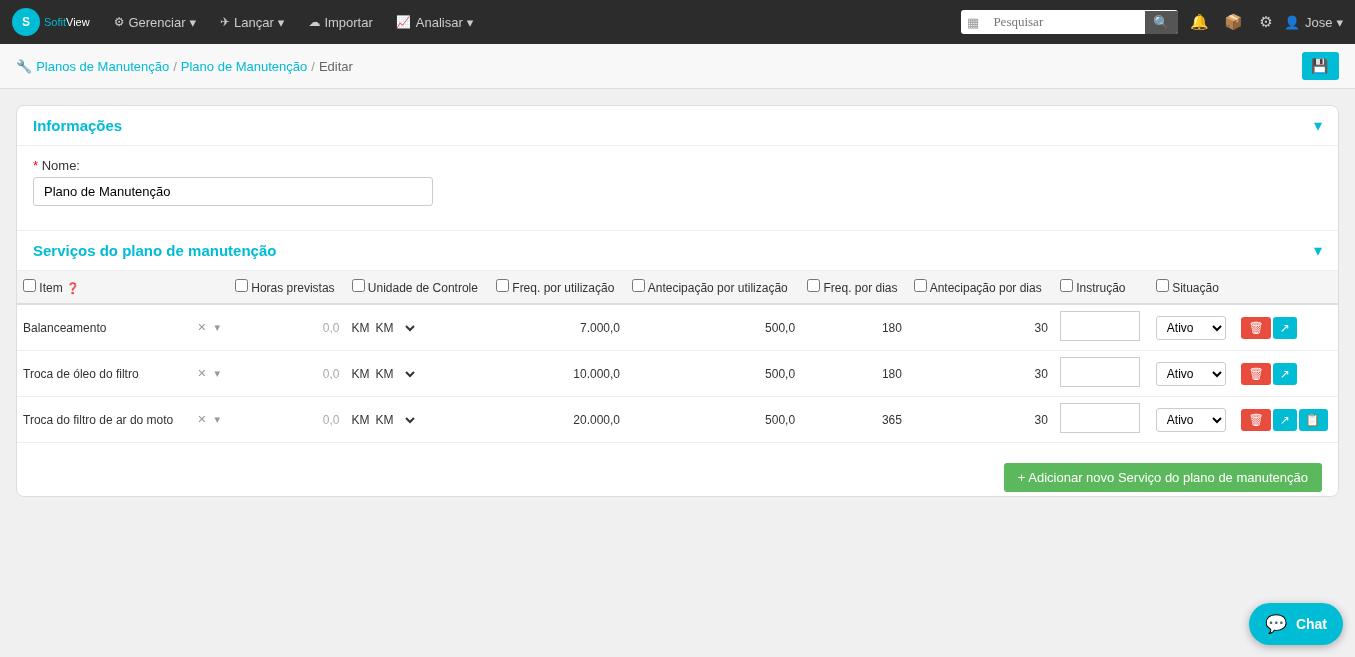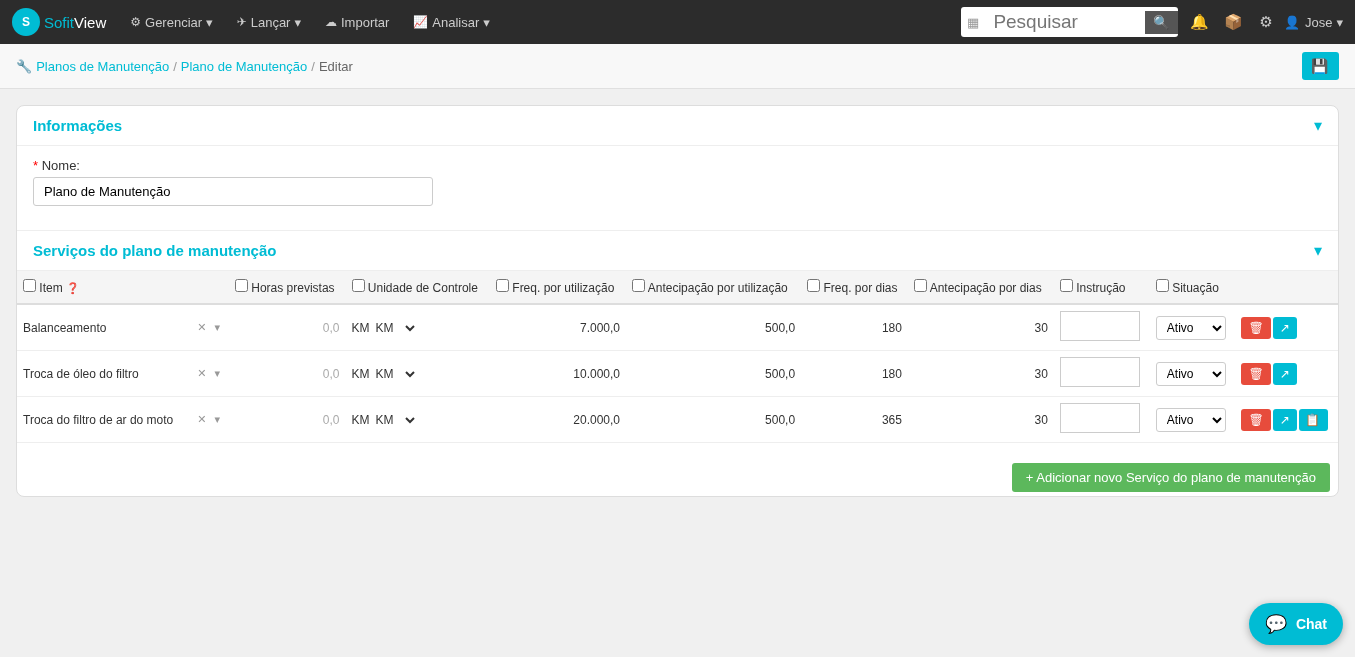--- a/index.html
+++ b/index.html
@@ -21,42 +21,43 @@
       gap: 4px;
       margin-right: 8px;
     }
     .brand-logo {
       width: 28px; height: 28px;
       background: #00bcd4;
       border-radius: 50%;
       display: flex; align-items: center; justify-content: center;
       color: white; font-weight: bold; font-size: 12px;
     }
-    .brand-text { color: white; font-size: 15px; }
+    .brand-text { color: white; font-size: 11px; }
     .brand-text span { color: #00bcd4; }
     .nav-item {
       display: flex; align-items: center; gap: 4px;
       padding: 4px 8px;
       color: #ccc; font-size: 13px; cursor: pointer;
       white-space: nowrap;
     }
     .nav-icon { font-size: 12px; }
     .navbar-right {
       margin-left: auto;
       display: flex; align-items: center; gap: 8px;
     }
     .search-box {
       display: flex; align-items: center;
       background: #fff; border-radius: 3px;
       overflow: hidden;
     }
     .search-box input {
       border: none; outline: none;
-      padding: 4px 8px; font-size: 19px;
+      padding: 4px 8px; font-size: 13px;
       width: 160px;
+      font-family: Liberation Serif, serif;
     }
     .search-box button {
       background: #555; border: none;
       padding: 4px 8px; cursor: pointer; color: #ccc;
     }
     .nav-icon-btn {
       color: #ccc; cursor: pointer; font-size: 15px; padding: 0 4px;
     }
     .user-btn {
       display: flex; align-items: center; gap: 4px;
@@ -153,21 +154,21 @@
       padding: 4px 7px; border-radius: 3px; cursor: pointer; font-size: 12px;
     }
     .btn-teal-outline {
       background: #00bcd4; border: none; color: white;
       padding: 4px 7px; border-radius: 3px; cursor: pointer; font-size: 12px;
     }
     .action-group { display: flex; gap: 2px; align-items: center; }
 
     
     .add-btn-row {
-      display: flex; justify-content: flex-end; padding: 8px 8px 4px;
+      display: flex; justify-content: flex-end; padding: 8px 16px 4px;
     }
     .btn-add-service {
       background: #5cb85c; border: none; color: white;
       padding: 7px 14px; border-radius: 3px; cursor: pointer; font-size: 13px;
     }
 
     
     .chat-bubble {
       position: fixed; bottom: 12px; right: 12px;
       background: #00bcd4; color: white;

